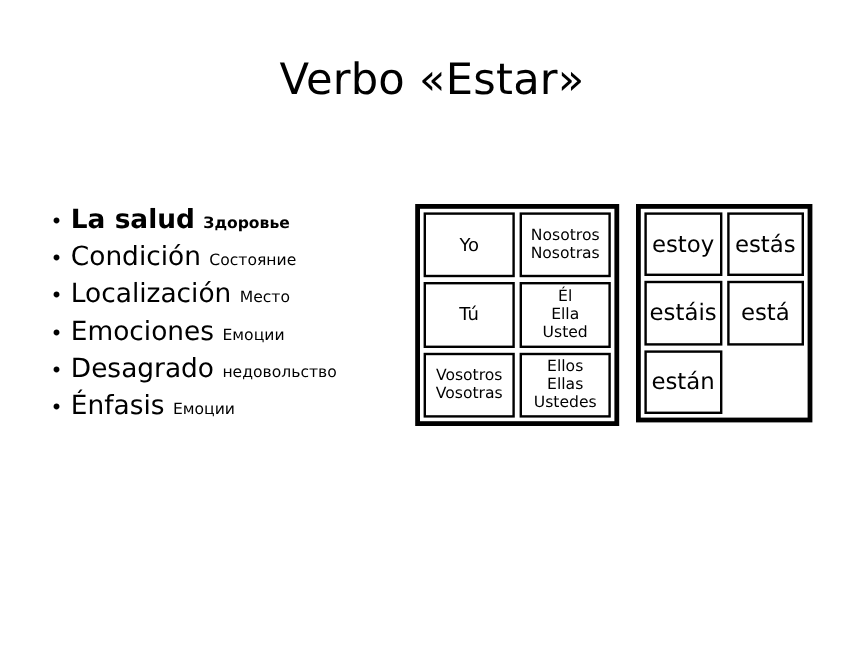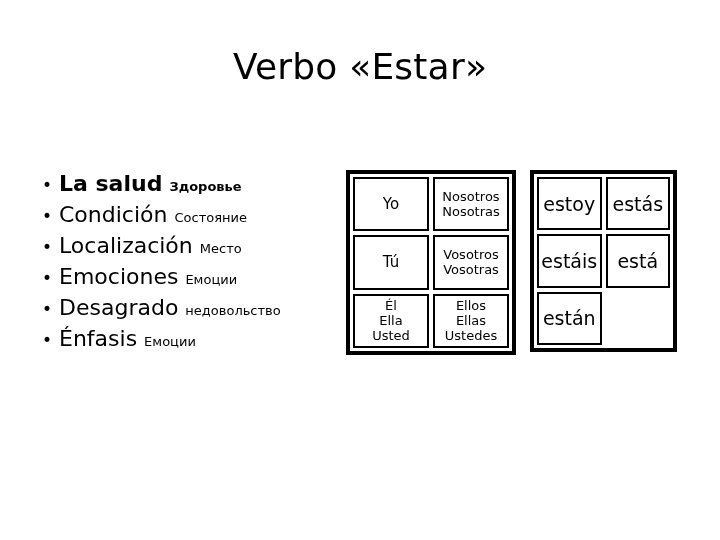--- a/index.html
+++ b/index.html
@@ -184,29 +184,29 @@
     </div>
     <div class="grid-cell">
       <span class="cell-line">Nosotros</span>
       <span class="cell-line">Nosotras</span>
     </div>
 
     <div class="grid-cell single">
       <span class="cell-line">Tú</span>
     </div>
     <div class="grid-cell">
-      <span class="cell-line">Vosotros</span>
-      <span class="cell-line">Vosotras</span>
-    </div>
-
-    <div class="grid-cell">
       <span class="cell-line">Él</span>
       <span class="cell-line">Ella</span>
       <span class="cell-line">Usted</span>
     </div>
+
+    <div class="grid-cell">
+      <span class="cell-line">Vosotros</span>
+      <span class="cell-line">Vosotras</span>
+    </div>
     <div class="grid-cell">
       <span class="cell-line">Ellos</span>
       <span class="cell-line">Ellas</span>
       <span class="cell-line">Ustedes</span>
     </div>
 
   </div>
 
   <div class="grid-table" id="conjugation-table">
 

